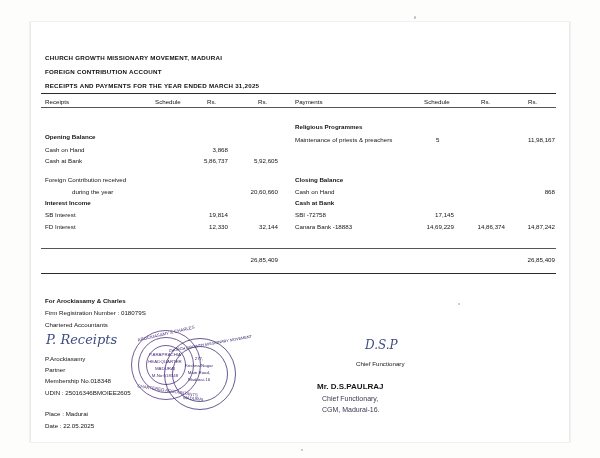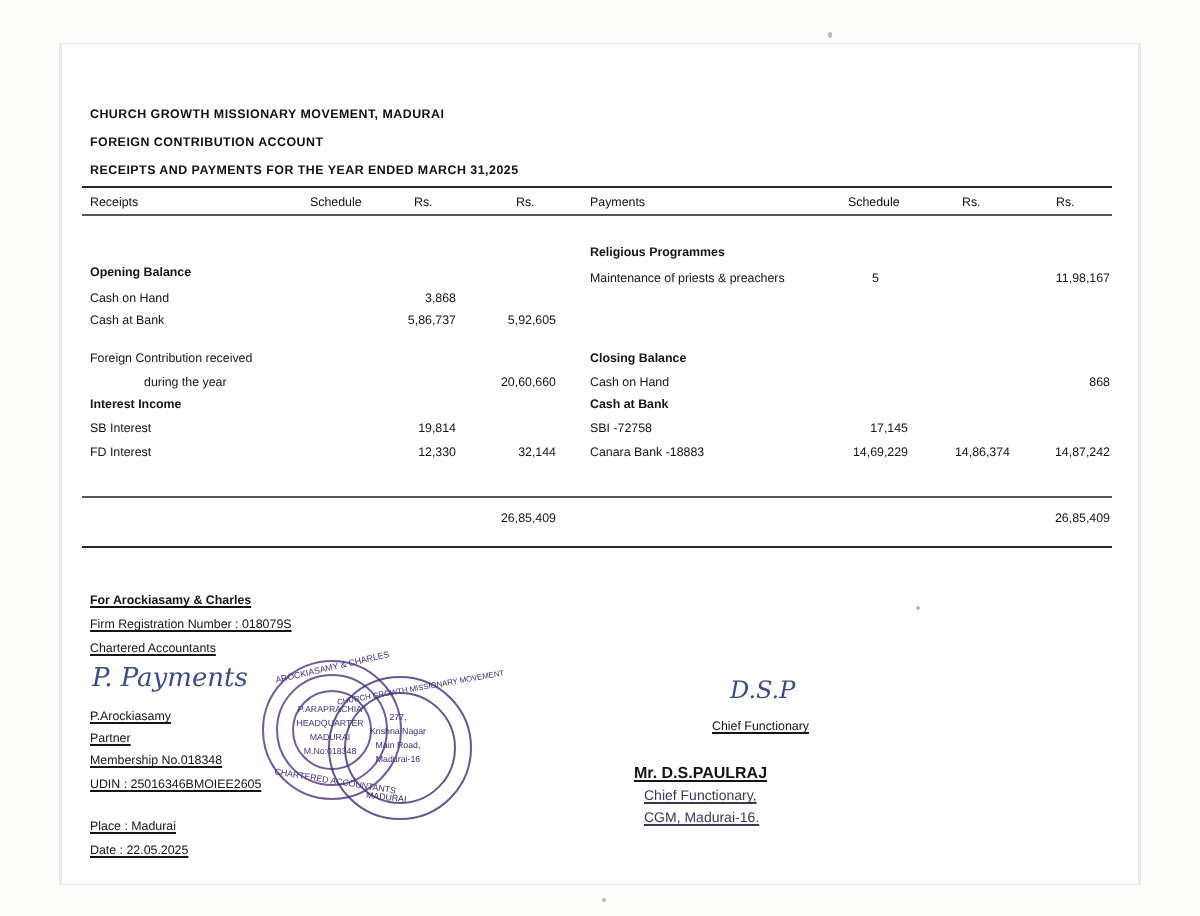--- a/index.html
+++ b/index.html
@@ -86,21 +86,20 @@
     color: #151515;
     white-space: nowrap;
     text-align: right;
   }
 
   .sig-block {
     position: absolute;
     font-size: 6.2px;
     color: #151515;
     white-space: nowrap;
-    text-decoration: underline;
   }
 
   
   .handsig {
     position: absolute;
     font-family: "DejaVu Serif", serif;
     font-style: italic;
     color: #1b2d6b;
     opacity: 0.85;
     white-space: nowrap;
@@ -203,21 +202,21 @@
   <div class="num" style="left:455px;top:223px;width:50px;">14,86,374</div>
   <div class="num" style="left:505px;top:223px;width:50px;">14,87,242</div>
 
   <div class="num" style="left:228px;top:256px;width:50px;">26,85,409</div>
   <div class="num" style="left:505px;top:256px;width:50px;">26,85,409</div>
 
   <div class="sig-block bold" style="left:45px;top:297px;">For Arockiasamy &amp; Charles</div>
   <div class="sig-block" style="left:45px;top:309px;">Firm Registration Number : 018079S</div>
   <div class="sig-block" style="left:45px;top:321px;">Chartered Accountants</div>
 
-  <div class="handsig" style="left:46px;top:332px;font-size:13px;">P. Payments</div>
+  <div class="handsig" style="left:46px;top:332px;font-size:13px;">P. Receipts</div>
 
   <div class="sig-block" style="left:45px;top:355px;">P.Arockiasamy</div>
   <div class="sig-block" style="left:45px;top:366px;">Partner</div>
   <div class="sig-block" style="left:45px;top:377px;">Membership No.018348</div>
   <div class="sig-block" style="left:45px;top:389px;">UDIN : 25016346BMOIEE2605</div>
 
   <div class="sig-block" style="left:45px;top:410px;">Place : Madurai</div>
   <div class="sig-block" style="left:45px;top:422px;">Date :  22.05.2025</div>
 
   <div class="stamp" style="left:131px;top:330px;width:68px;height:68px;"></div>

